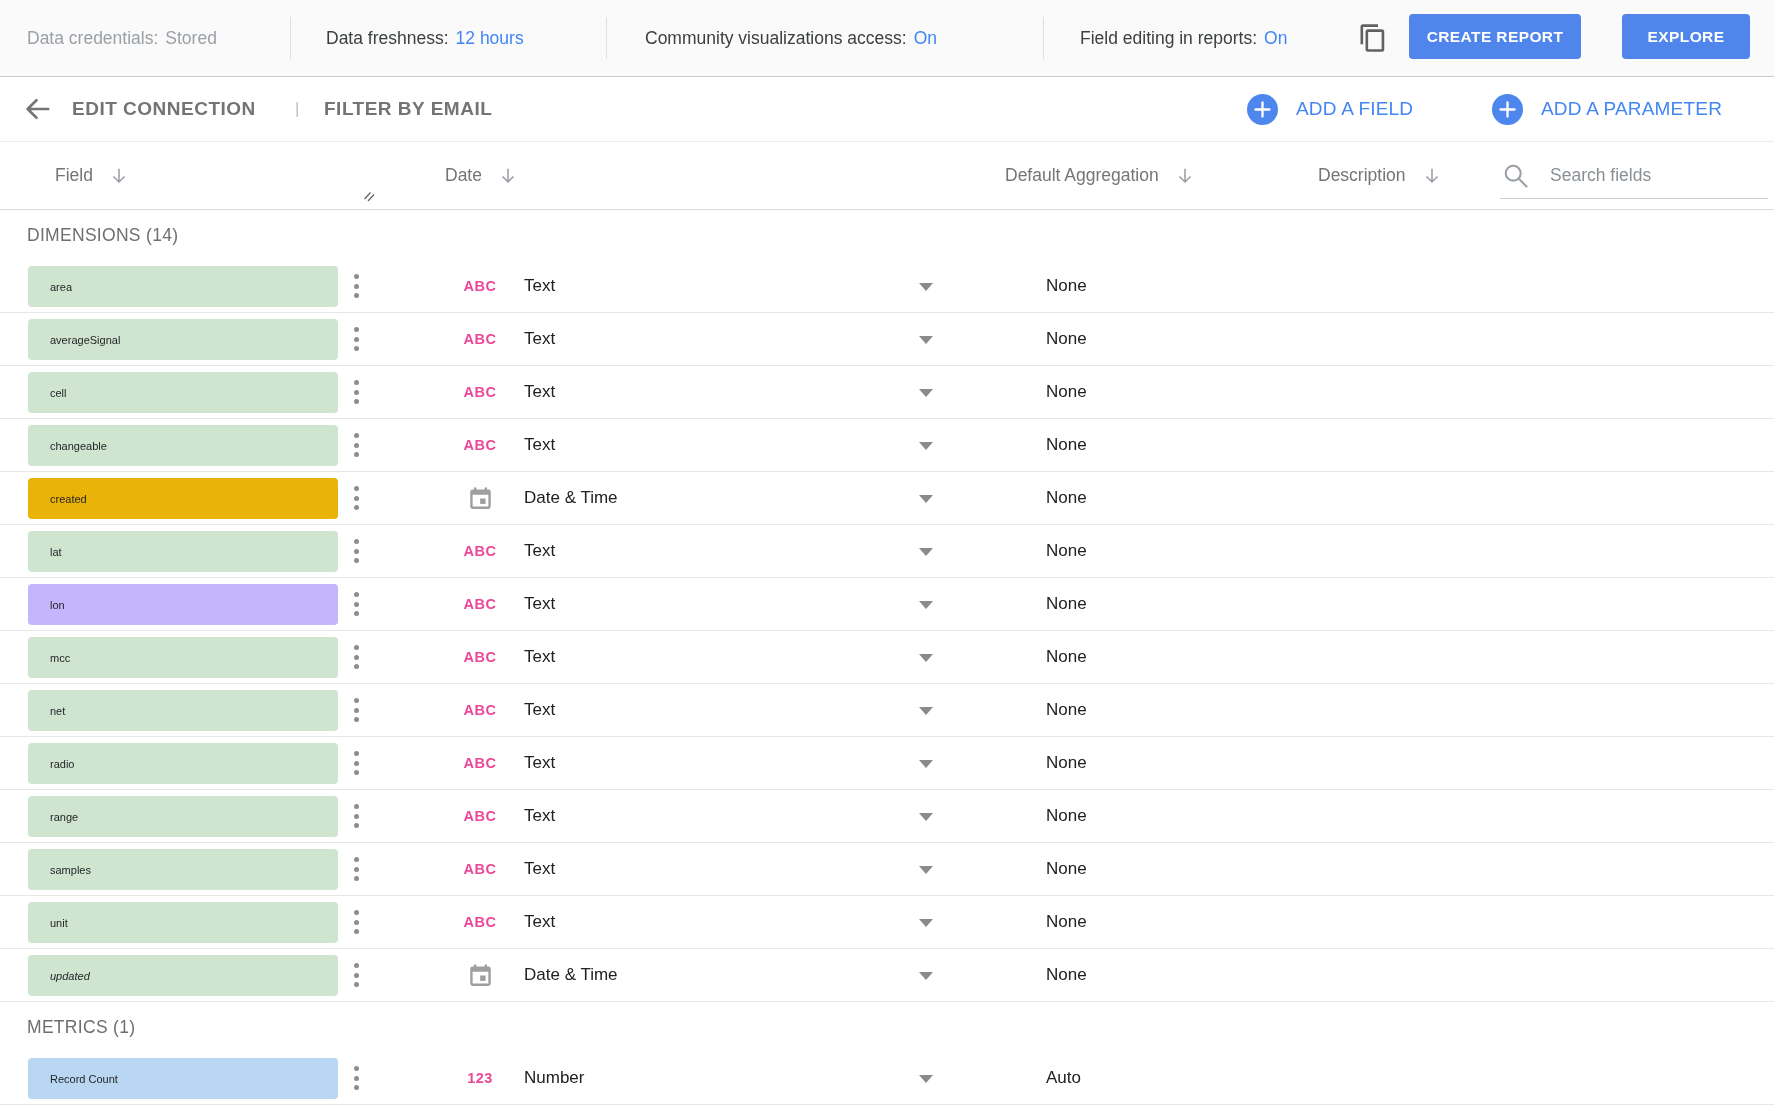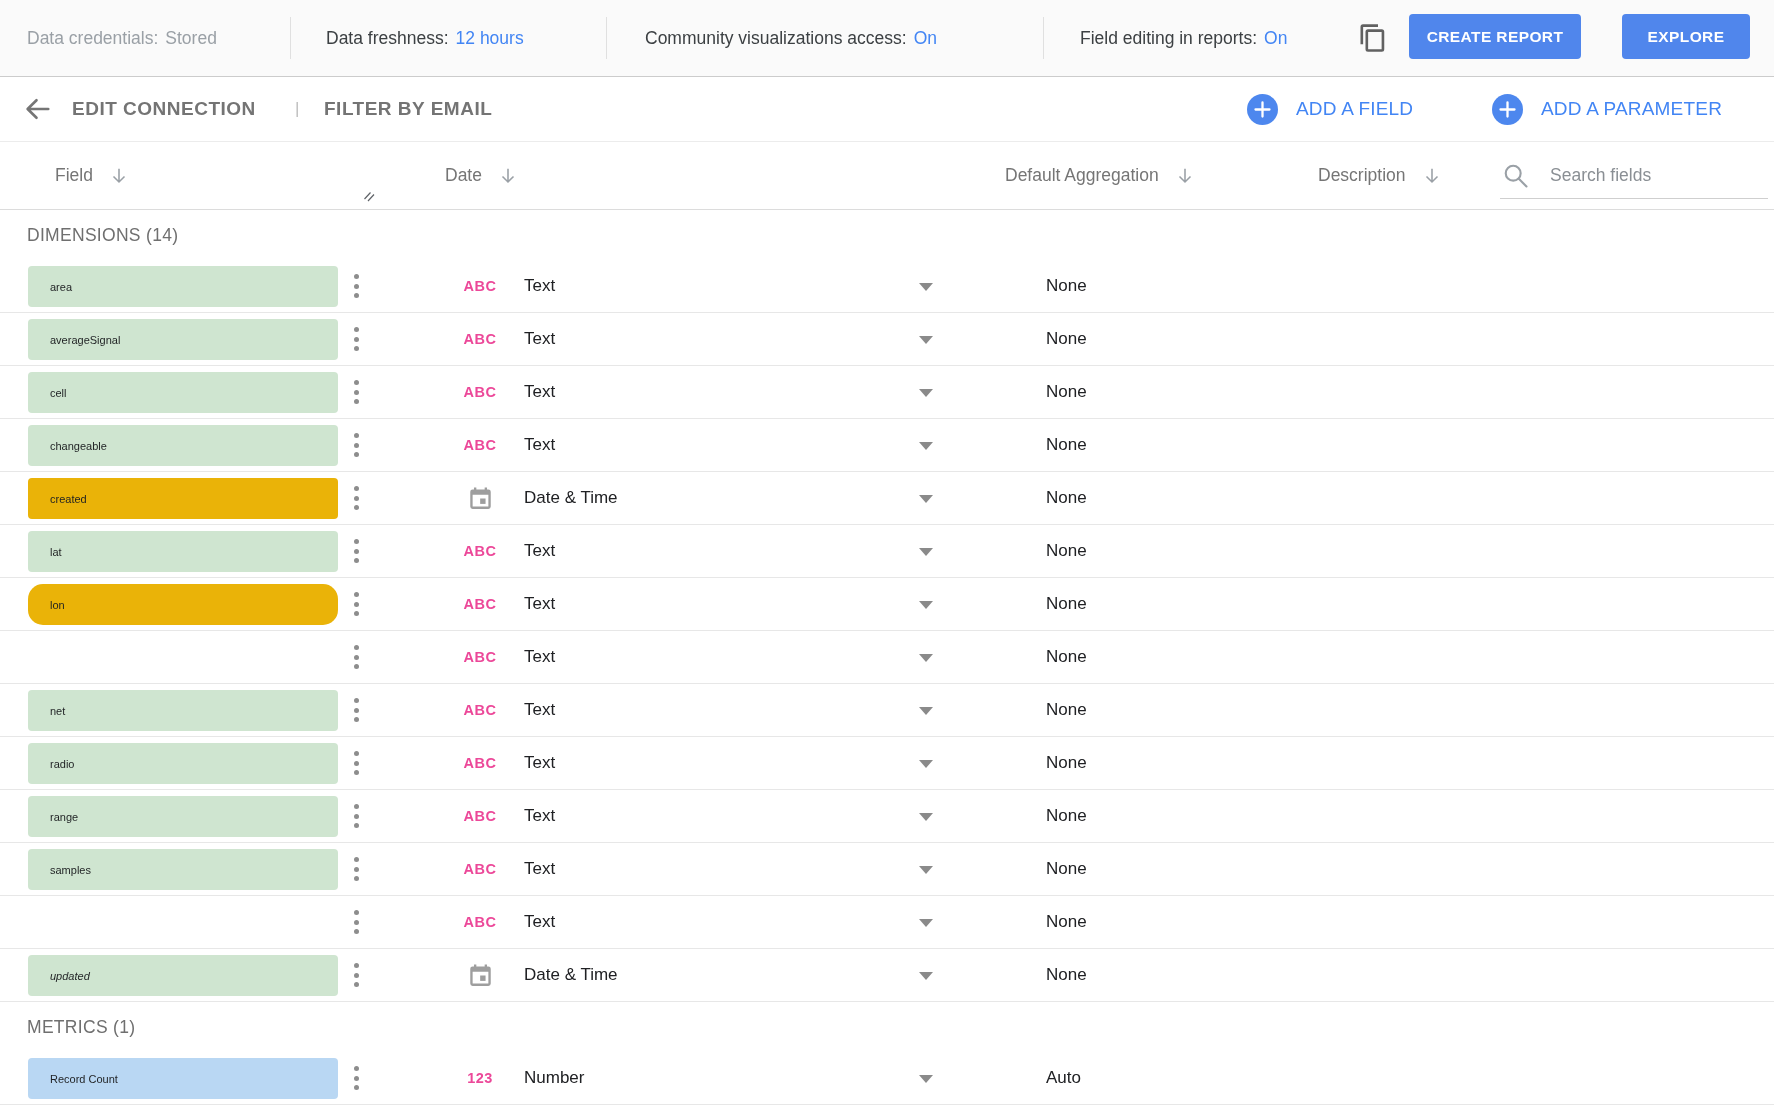--- a/index.html
+++ b/index.html
@@ -283,35 +283,38 @@
         <i></i>
         <i></i>
       </div>
     <div class="ticon">ABC</div>
     <div class="tlabel">Text</div>
     <div class="tri"></div>
     <div class="agg">None</div>
   </div>
 
   <div class="frow">
-    <div class="chip" style="background: #eab308; border-radius: 15px;">
+    <div class="chip" style="background: #c4b5fd;">
       <span class="chip-text">lon</span>
     </div>
     <div class="dots">
         <i></i>
         <i></i>
         <i></i>
       </div>
     <div class="ticon">ABC</div>
     <div class="tlabel">Text</div>
     <div class="tri"></div>
     <div class="agg">None</div>
   </div>
 
   <div class="frow">
+    <div class="chip" style="background: rgb(207, 229, 208);">
+      <span class="chip-text">mcc</span>
+    </div>
     <div class="dots">
         <i></i>
         <i></i>
         <i></i>
       </div>
     <div class="ticon">ABC</div>
     <div class="tlabel">Text</div>
     <div class="tri"></div>
     <div class="agg">None</div>
   </div>
@@ -370,20 +373,23 @@
         <i></i>
         <i></i>
       </div>
     <div class="ticon">ABC</div>
     <div class="tlabel">Text</div>
     <div class="tri"></div>
     <div class="agg">None</div>
   </div>
 
   <div class="frow">
+    <div class="chip" style="background: rgb(207, 229, 208);">
+      <span class="chip-text">unit</span>
+    </div>
     <div class="dots">
         <i></i>
         <i></i>
         <i></i>
       </div>
     <div class="ticon">ABC</div>
     <div class="tlabel">Text</div>
     <div class="tri"></div>
     <div class="agg">None</div>
   </div>

